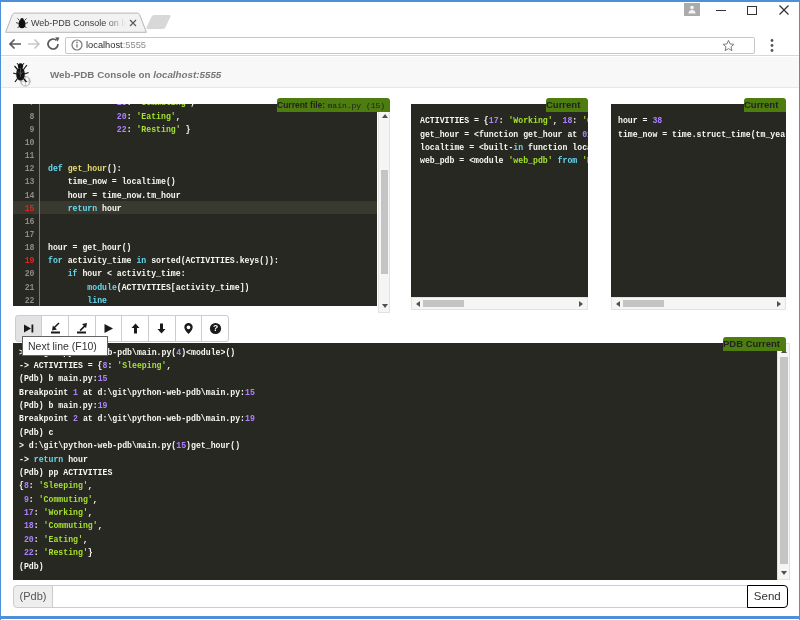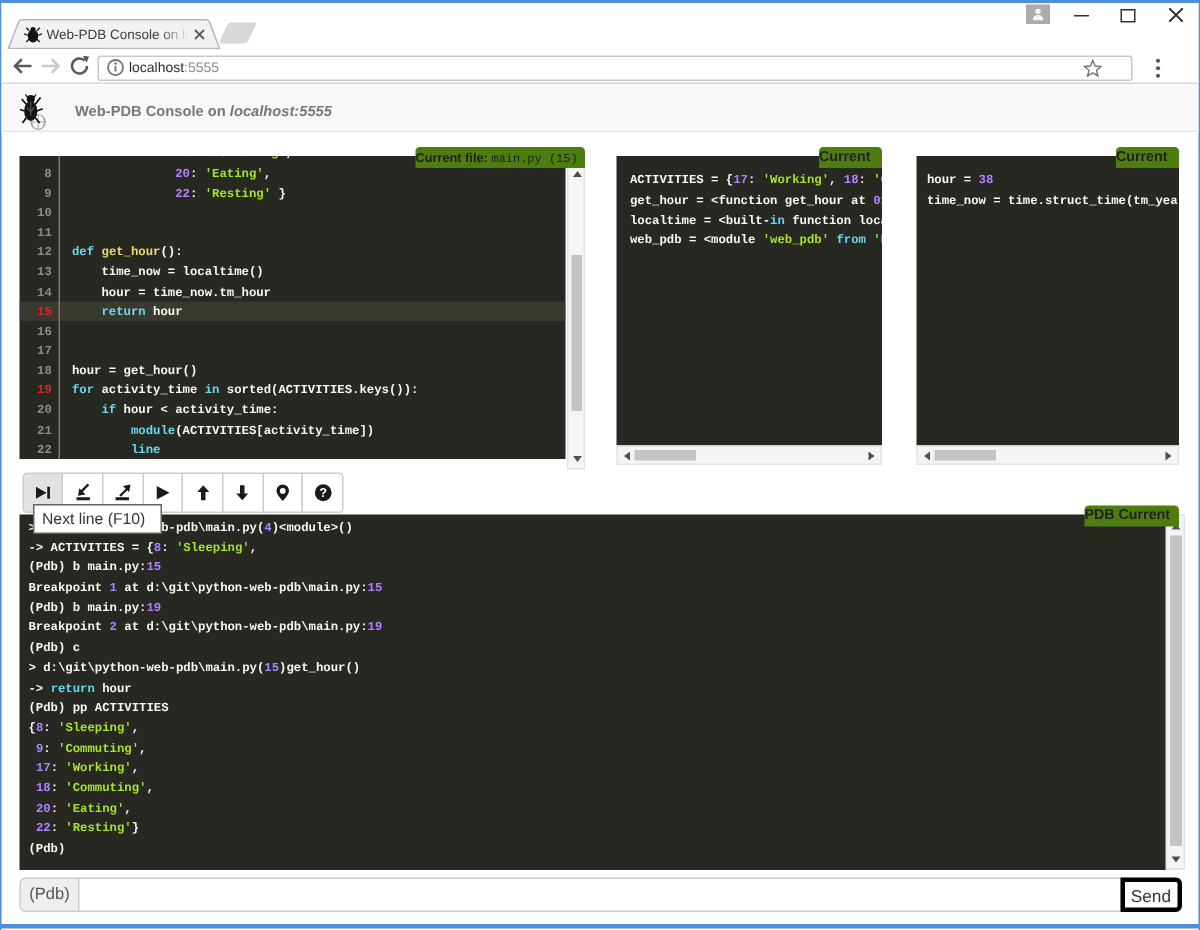--- a/index.html
+++ b/index.html
@@ -250,15 +250,15 @@
   </div>
   <div class="tag" style="left:723px;top:337px;width:63px;height:14px;line-height:14px;z-index:11">PDB Current</div>
   <div class="abs" style="left:777px;top:343px;width:13px;height:237px;background:#f5f5f5;border:1px solid #e2e2e2;z-index:9">
     <div class="abs" style="left:2.5px;top:5px;width:0;height:0;border-left:3px solid transparent;border-right:3px solid transparent;border-bottom:4px solid #505050"></div>
     <div class="abs" style="left:1.5px;top:13px;width:8px;height:207px;background:#c4c4c4"></div>
     <div class="abs" style="left:2.5px;top:227px;width:0;height:0;border-left:3px solid transparent;border-right:3px solid transparent;border-top:4px solid #505050"></div>
   </div>
 
   <div class="abs" style="left:13px;top:585px;width:40px;height:22.5px;background:#eee;border:1px solid #ccc;border-radius:4px 0 0 4px;font-size:11px;line-height:20.5px;color:#555;text-align:center">(Pdb)</div>
   <div class="abs" style="left:52px;top:585px;width:696px;height:22.5px;background:#fff;border:1px solid #ccc;"></div>
-  <div class="abs" style="left:747px;top:585px;width:40.5px;height:22.5px;background:#fff;border:3px solid #000000;border-radius:0 4px 4px 0;font-size:11.5px;line-height:20.5px;color:#333;text-align:center">Send</div>
+  <div class="abs" style="left:747px;top:585px;width:40.5px;height:22.5px;background:#fff;border:1px solid #000000;border-radius:0 4px 4px 0;font-size:11.5px;line-height:20.5px;color:#333;text-align:center">Send</div>
 
 </div>
 
 </body></html>

